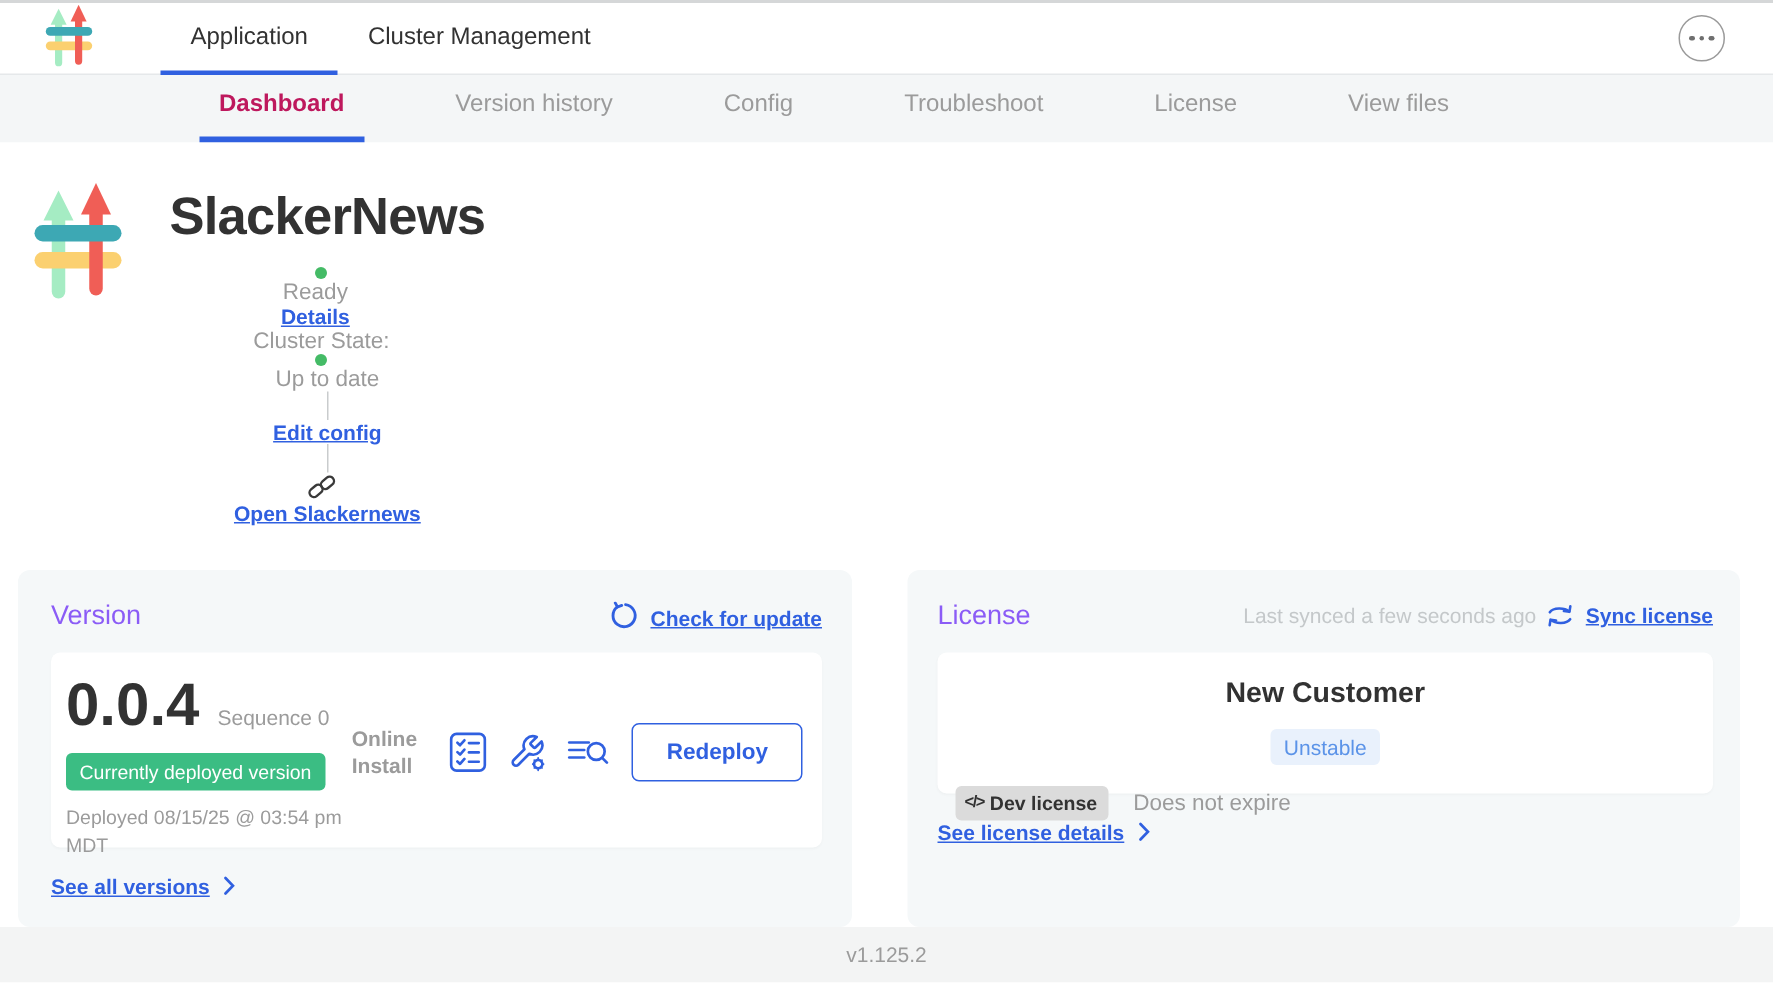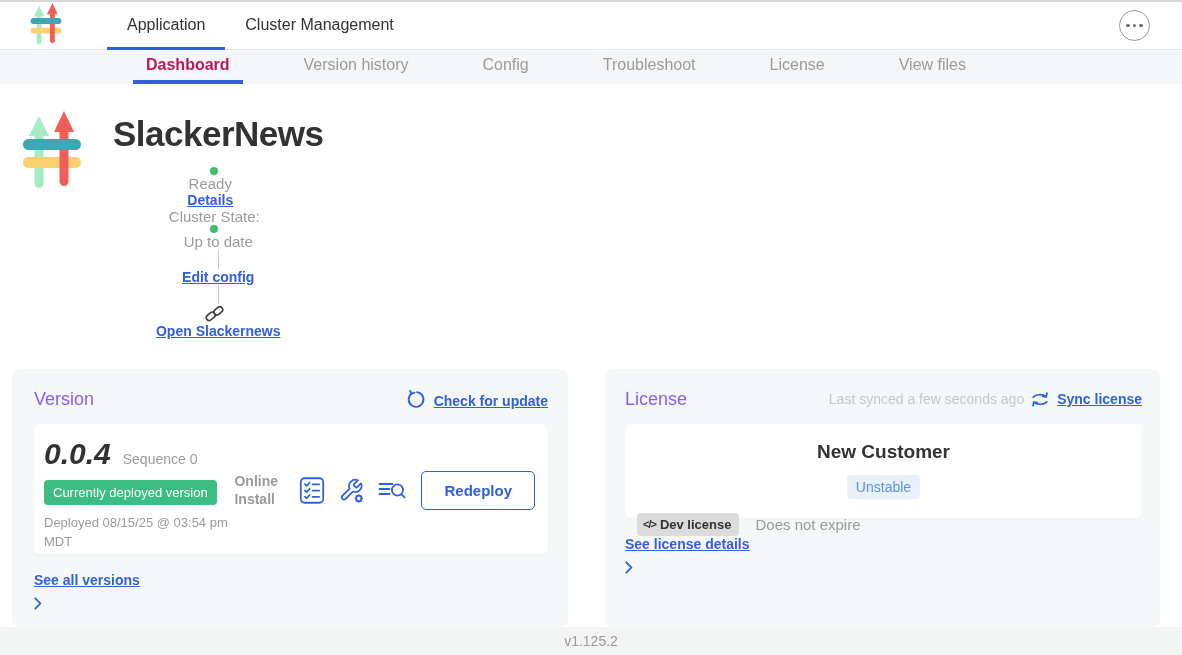--- a/index.html
+++ b/index.html
@@ -65,37 +65,37 @@
   .inner {
     background: #fff; border-radius: 6px; margin-top: 14px;
     box-shadow: 0 1px 2px rgba(0,0,0,0.03);
   }
   .inner.version-inner {
     display: flex; align-items: center;
     padding: 13px 13px 9px 10px; height: 130px;
   }
   .ver-left { width: 216px; align-self: flex-start; }
   .ver-line1 { display: flex; align-items: baseline; gap: 12px; }
-  .ver-num { font-size: 30px; font-weight: 700; color: #323232; font-style: italic; }
+  .ver-num { font-size: 40px; font-weight: 700; color: #323232; }
   .ver-seq { font-size: 14px; color: #9b9b9b; }
   .deployed-badge {
     display: inline-block; margin-top: 9px;
     background: #3bbd83; color: #fff; font-size: 13px; font-weight: 500;
     padding: 5px 9px; border-radius: 4px;
   }
   .deployed-at { margin-top: 9px; font-size: 13px; color: #9b9b9b; line-height: 1.45; max-width: 218px; }
   .ver-right { display: flex; align-items: center; gap: 13px; }
   .install-type { font-size: 14px; font-weight: 700; color: #9b9b9b; width: 52px; line-height: 1.25; }
   .vicon { display: flex; color: #3060e0; }
   .redeploy-btn {
     margin-left: 2px; background: #fff; border: 1.5px solid #3060e0; border-radius: 5px;
     color: #3060e0; font-weight: 700; font-size: 15px;
     padding: 10px 22px; cursor: pointer; font-family: inherit;
   }
-  .card-footer-link { display: inline-flex; gap: 9px; margin-top: 18px; flex-direction: column; }
+  .card-footer-link { display: inline-flex; align-items: center; gap: 9px; margin-top: 18px; }
   .inner.license-inner { padding: 17px 12px 16px 12px; height: 94px; }
   .lic-line1 { display: flex; align-items: center; gap: 12px; flex-direction: column; }
   .customer-name { font-size: 19px; font-weight: 700; color: #323232; }
   .channel-badge {
     background: #e9f1fc; color: #5b93e8; font-size: 14px;
     padding: 4px 9px; border-radius: 4px;
   }
   .lic-line2 { display: flex; align-items: center; gap: 16px; margin-top: 14px; }
   .type-badge {
     background: #dbdbdb; color: #323232; font-size: 13px; font-weight: 700;

